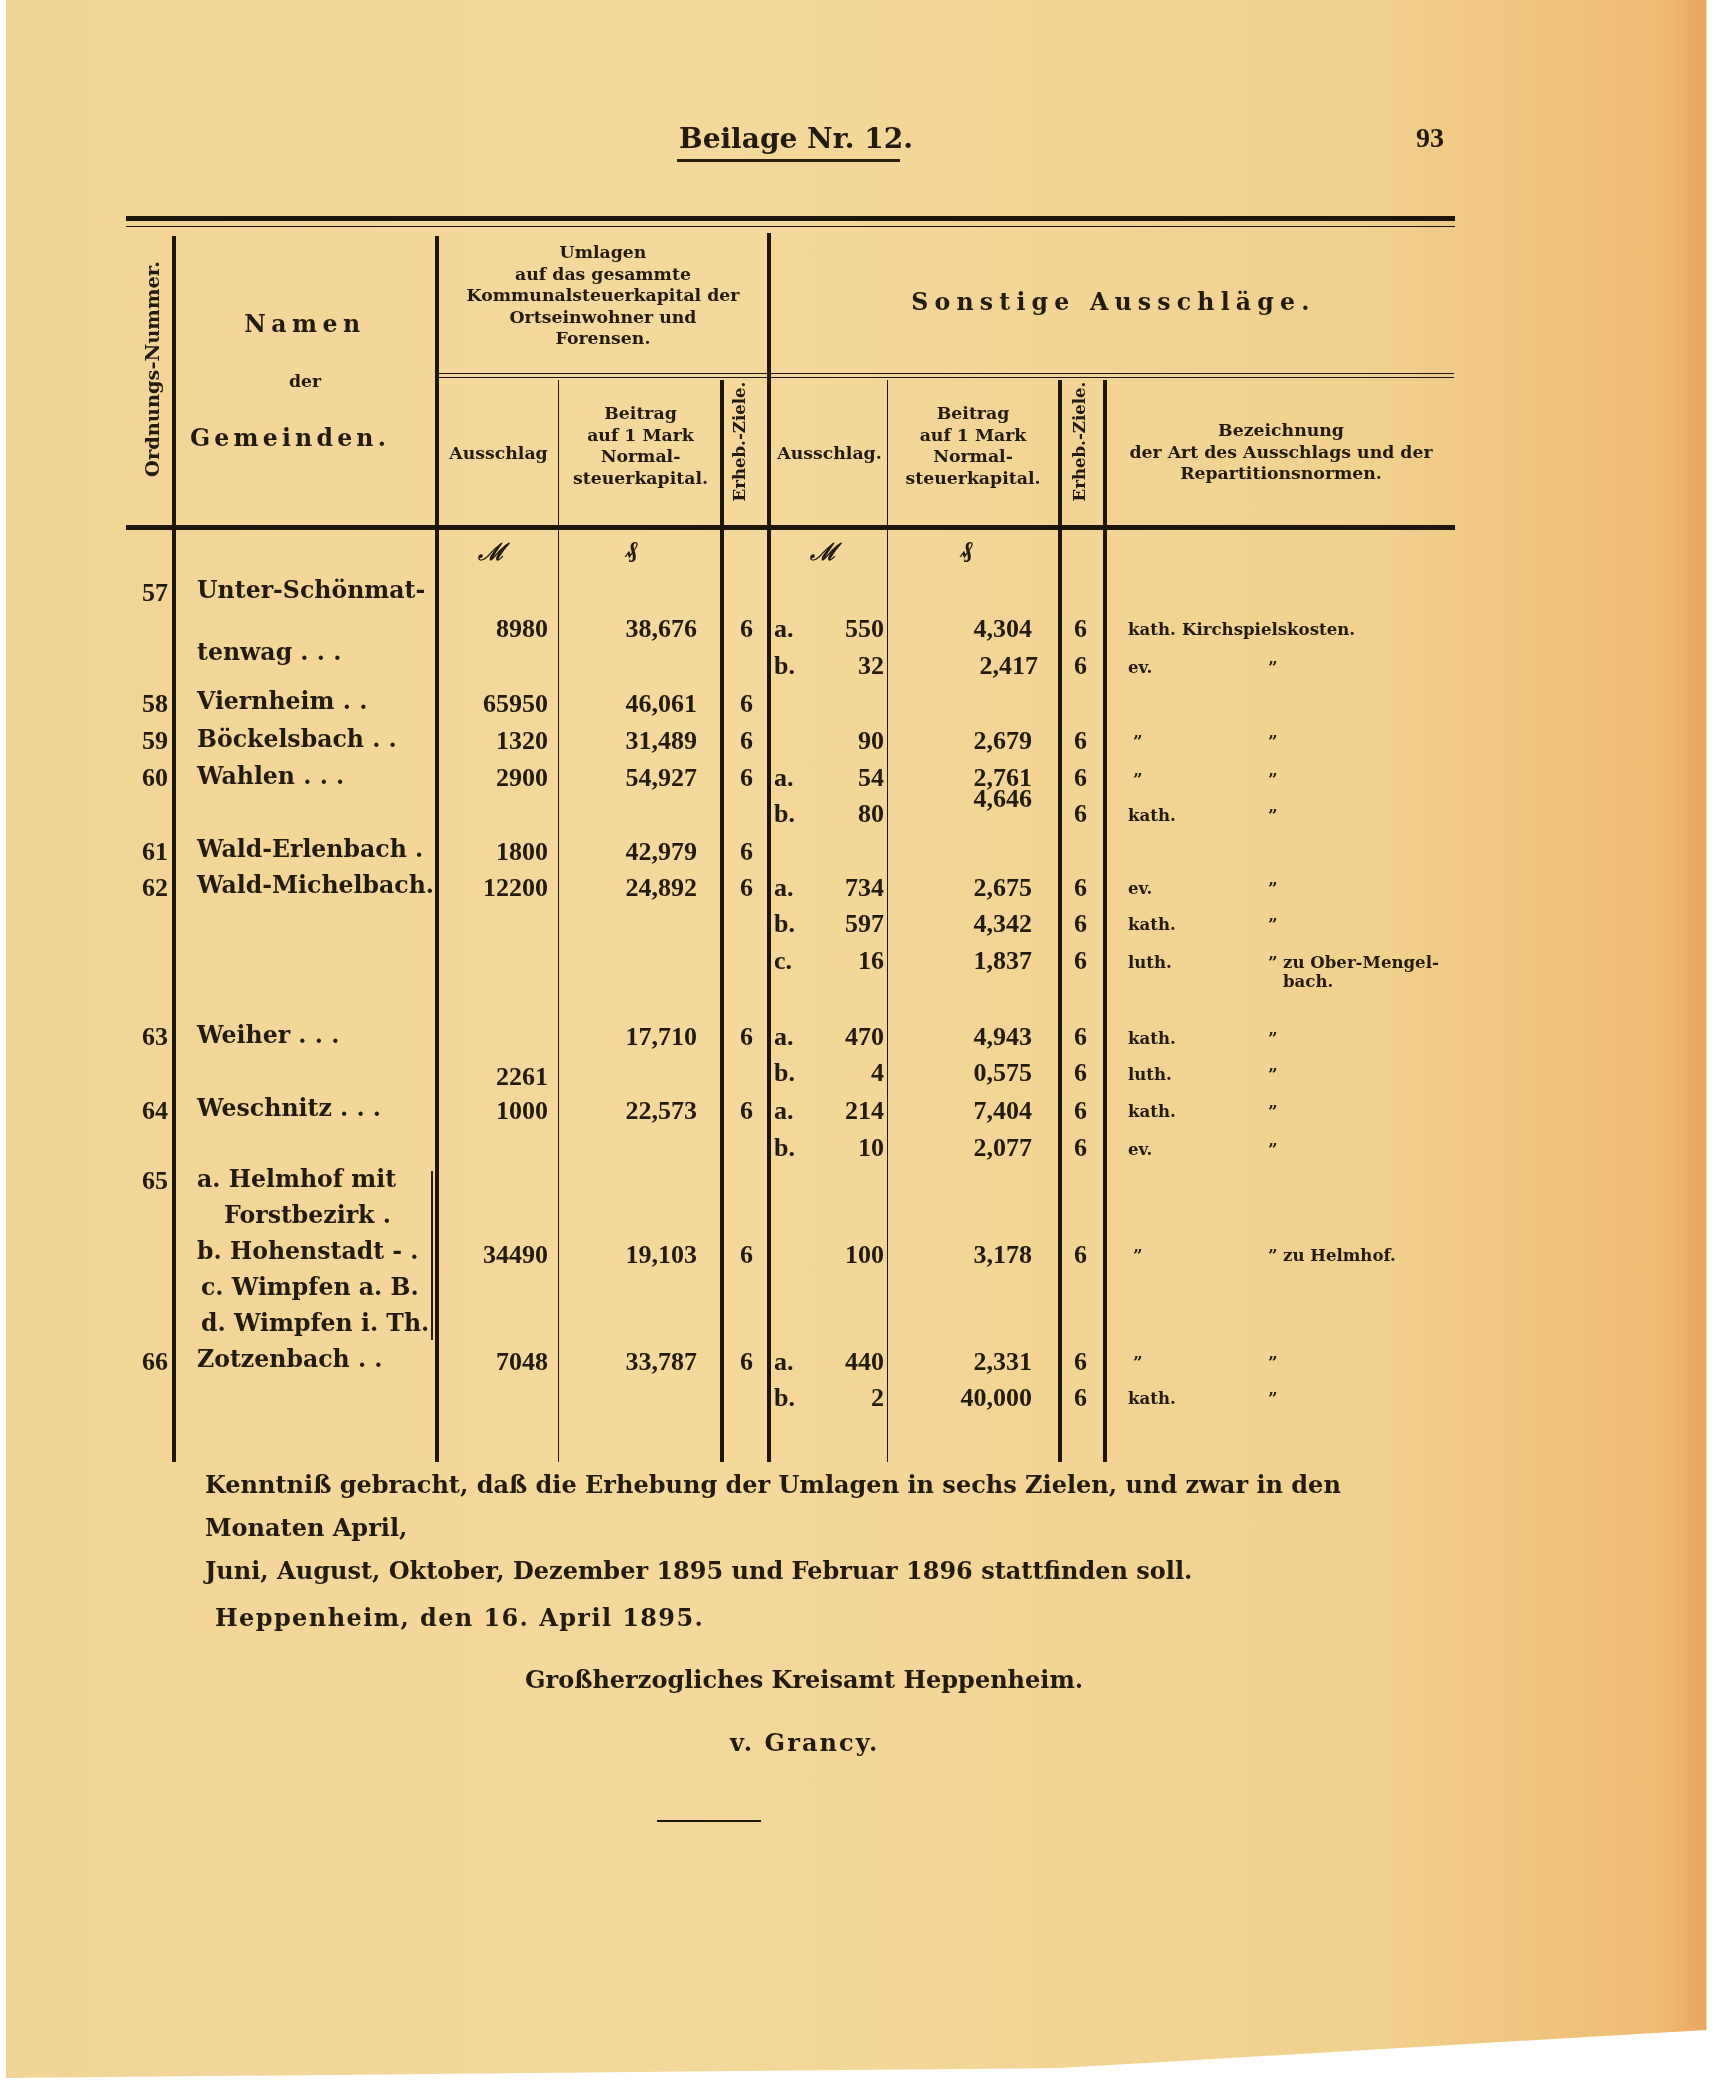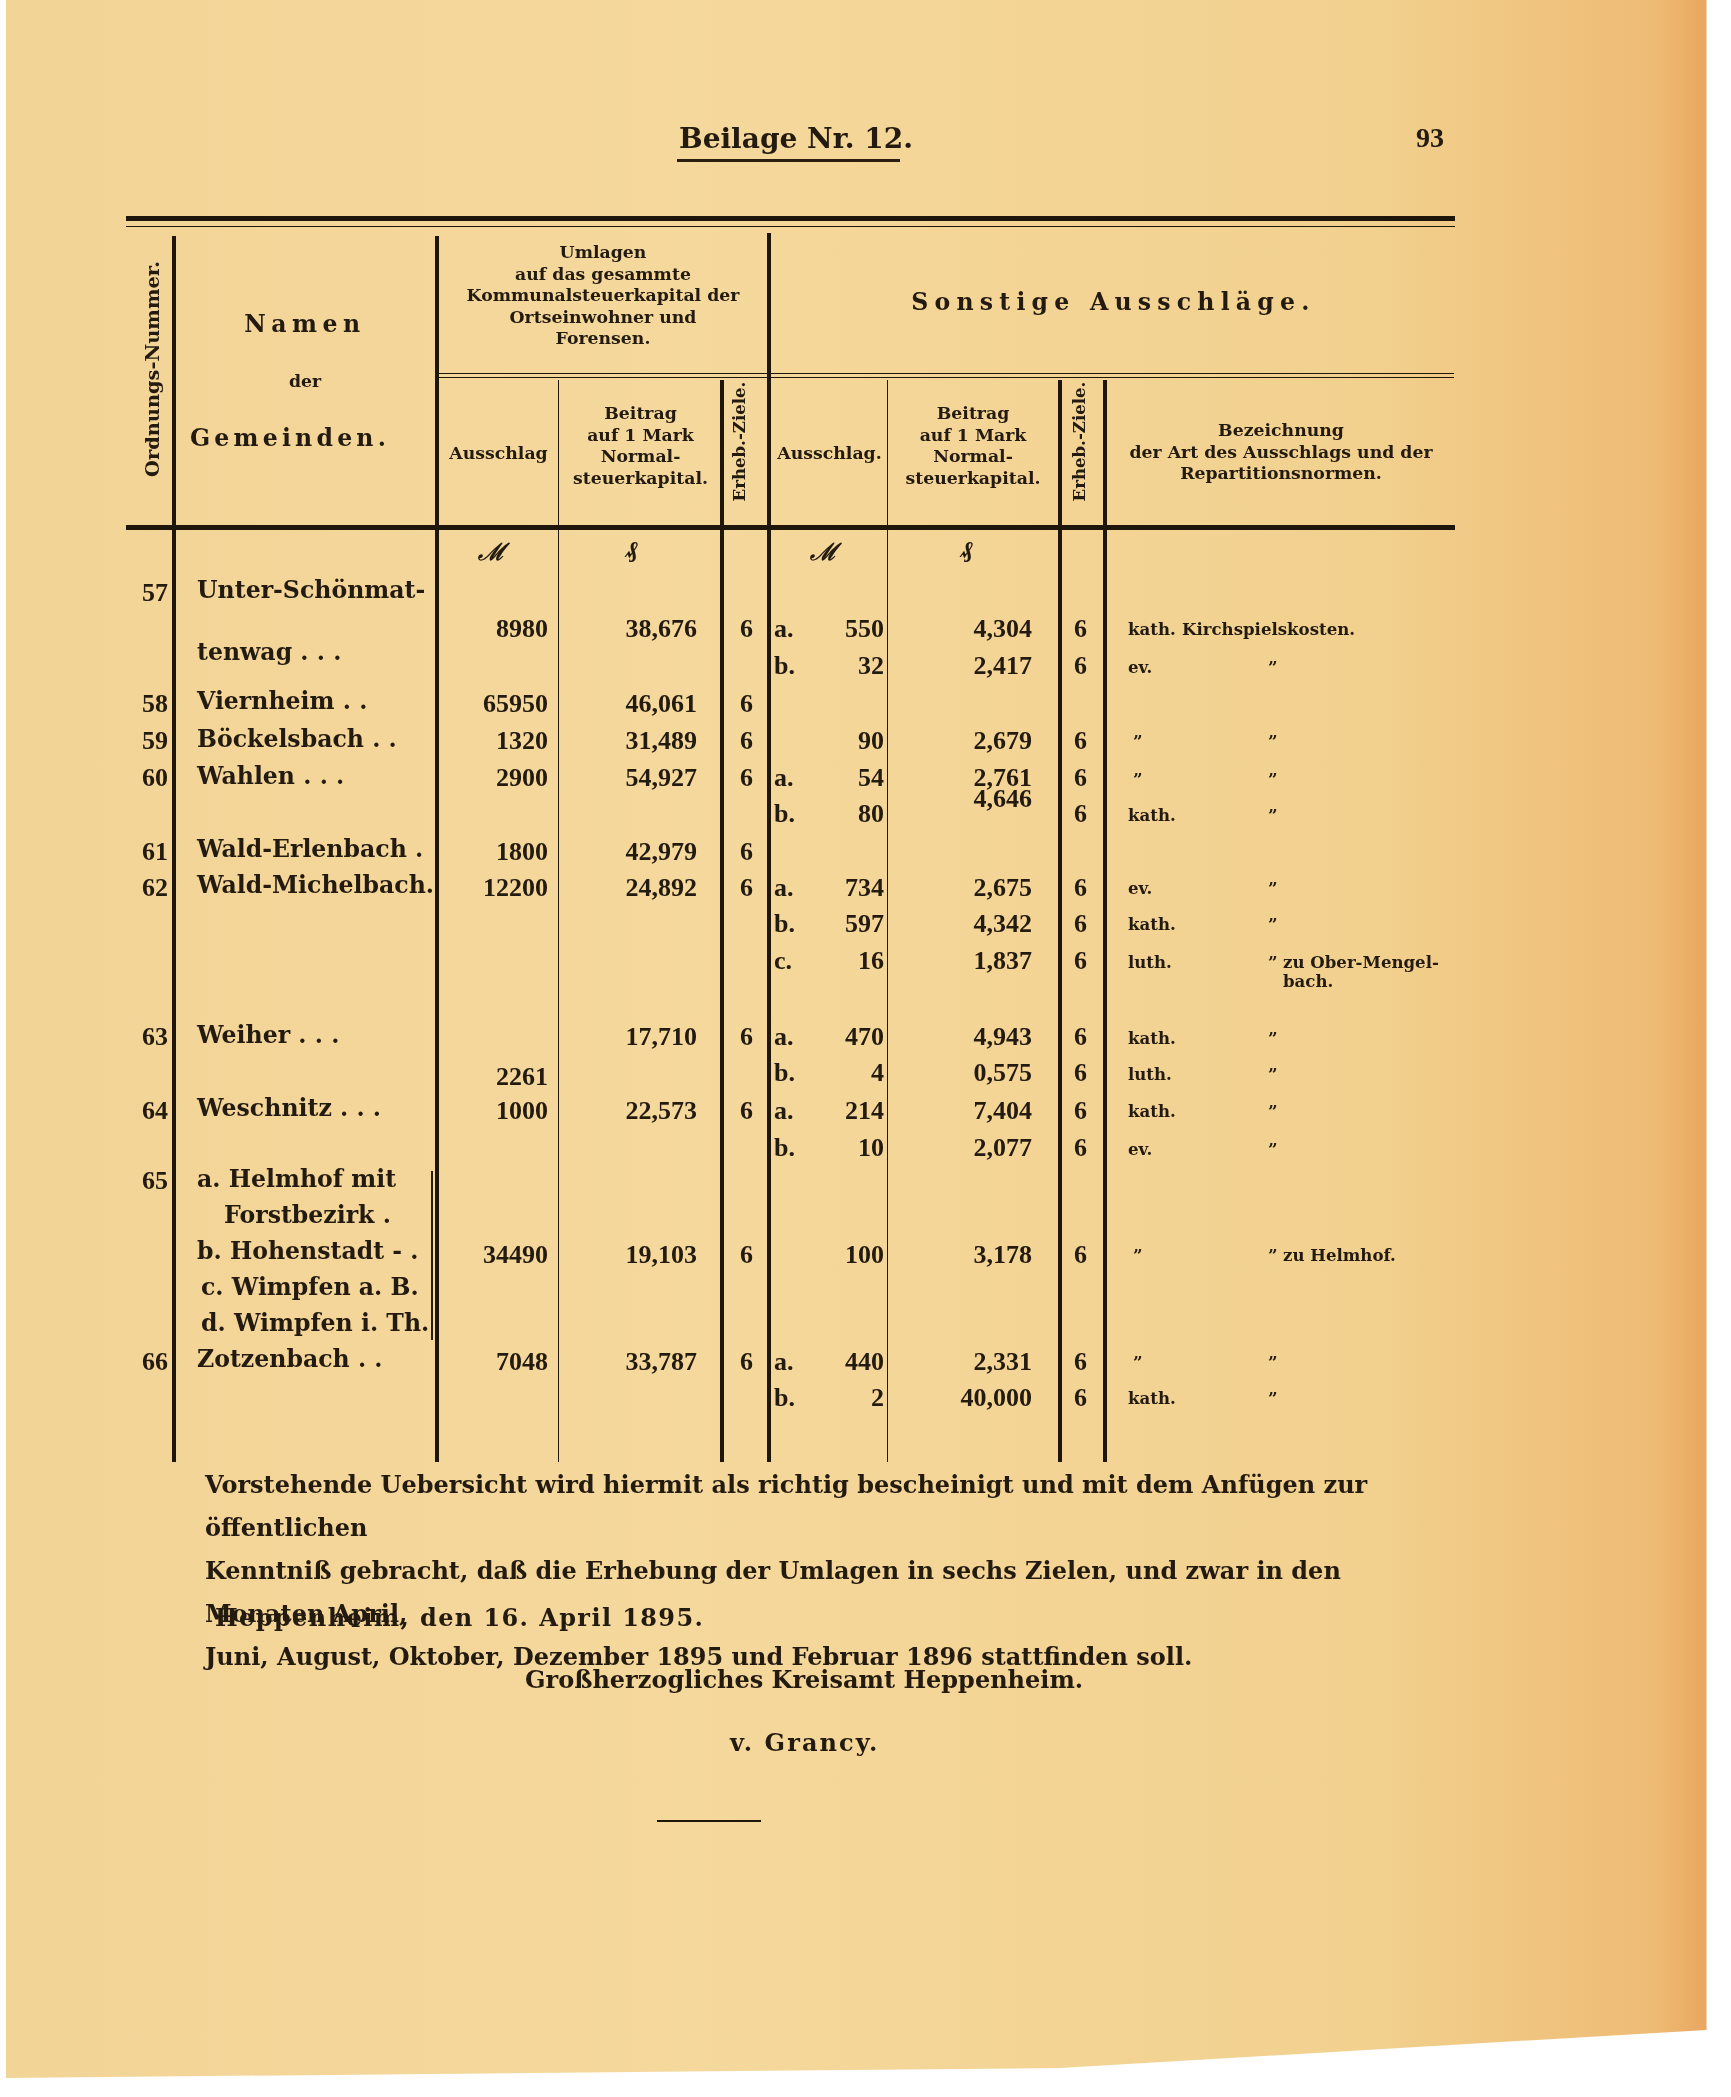--- a/index.html
+++ b/index.html
@@ -100,21 +100,21 @@
   <div class="t num right" style="left:561px;top:614px;width:136px;">38,676</div>
   <div class="t num" style="left:740px;top:614px;">6</div>
   <div class="t num" style="left:774px;top:614px;">a.</div>
   <div class="t num right" style="left:797px;top:614px;width:87px;">550</div>
   <div class="t num right" style="left:889px;top:614px;width:143px;">4,304</div>
   <div class="t num" style="left:1074px;top:614px;">6</div>
   <div class="t note" style="left:1128px;top:619px;">kath.</div>
   <div class="t note" style="left:1182px;top:619px;">Kirchspielskosten.</div>
   <div class="t num" style="left:774px;top:651px;">b.</div>
   <div class="t num right" style="left:797px;top:651px;width:87px;">32</div>
-  <div class="t num right" style="left:889px;top:651px;width:143px;">2,417</div>
+  <div class="t num right" style="left:889px;top:651px;width:143px;padding-left:6px;">2,417</div>
   <div class="t num" style="left:1074px;top:651px;">6</div>
   <div class="t note" style="left:1128px;top:657px;">ev.</div>
   <div class="t note" style="left:1268px;top:657px;">”</div>
 </div>
 
 <div>
   <div class="t num right" style="left:126px;top:689px;width:42px;">58</div>
   <div class="t name" style="left:197px;top:687px;">Viernheim . .</div>
   <div class="t num right" style="left:441px;top:689px;width:107px;">65950</div>
   <div class="t num right" style="left:561px;top:689px;width:136px;">46,061</div>
@@ -262,21 +262,20 @@
   <div class="t note" style="left:1268px;top:1352px;">”</div>
   <div class="t num" style="left:774px;top:1383px;">b.</div>
   <div class="t num right" style="left:797px;top:1383px;width:87px;">2</div>
   <div class="t num right" style="left:889px;top:1383px;width:143px;">40,000</div>
   <div class="t num" style="left:1074px;top:1383px;">6</div>
   <div class="t note" style="left:1128px;top:1388px;">kath.</div>
   <div class="t note" style="left:1268px;top:1388px;">”</div>
 </div>
 
 <div class="t footer" style="left:205px;top:1463px;width:1261px;white-space:normal;">
-  <div style="text-indent:0;">Vorstehende Uebersicht wird hiermit als richtig bescheinigt und mit dem Anfügen zur öffentlichen</div>
   <div>Kenntniß gebracht, daß die Erhebung der Umlagen in sechs Zielen, und zwar in den Monaten April,</div>
   <div>Juni, August, Oktober, Dezember 1895 und Februar 1896 stattfinden soll.</div>
 </div>
 <div class="t footer" style="left:215px;top:1596px;letter-spacing:1.4px;">Heppenheim, den 16. April 1895.</div>
 <div class="t footer" style="left:525px;top:1658px;">Großherzogliches Kreisamt Heppenheim.</div>
 <div class="t footer" style="left:730px;top:1721px;letter-spacing:2.1px;">v. Grancy.</div>
 <div class="hline" style="left:657px;top:1820px;width:104px;height:2.1px;"></div>
 
 
 </body></html>

